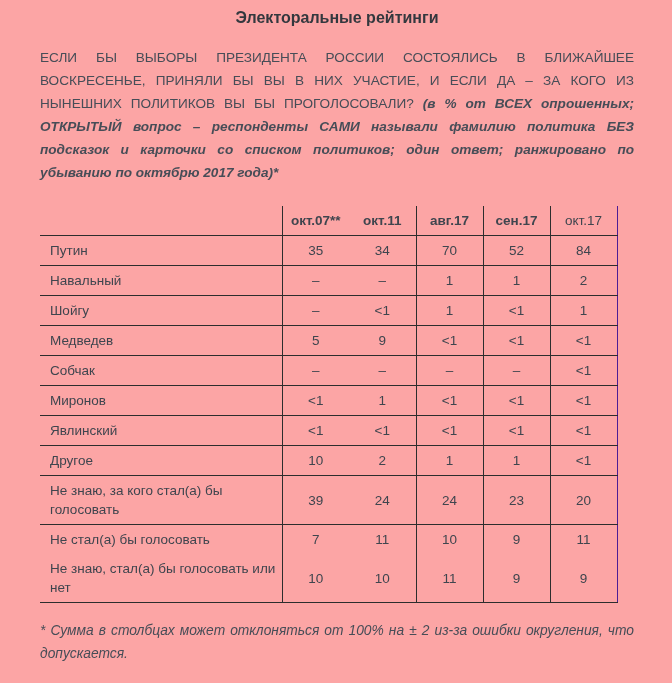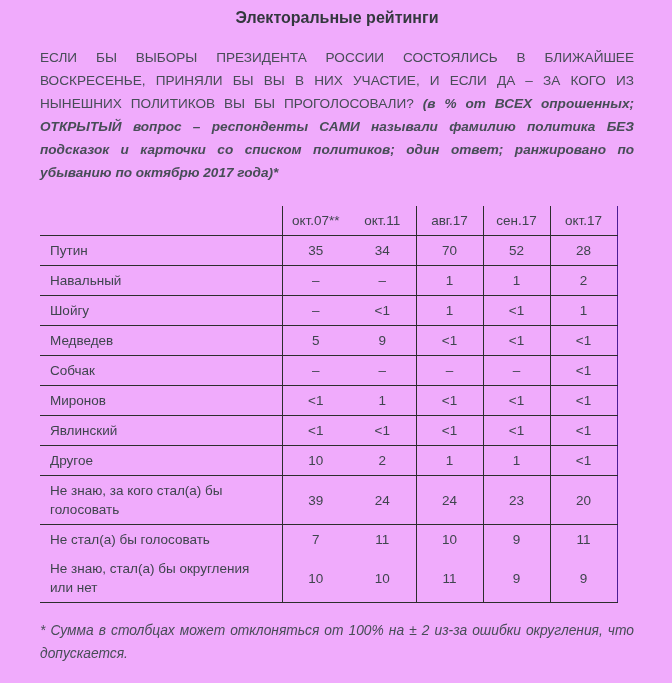--- a/index.html
+++ b/index.html
@@ -7,21 +7,21 @@
     padding: 0;
     background: #ffffff;
     font-family: "Liberation Sans", "DejaVu Sans", sans-serif;
   }
   .page {
     width: 672px;
     height: 683px;
     box-sizing: border-box;
     padding: 9px 38px 16px 40px;
     overflow: hidden;
-    background: #f0abfc;
+    background: #fca5a5;
   }
   .title {
     text-align: center;
     font-size: 16px;
     font-weight: bold;
     color: #33383e;
     margin: 0 0 19px 0;
   }
   .intro {
     font-size: 13.6px;
@@ -40,21 +40,21 @@
     width: 577px;
     font-size: 13.5px;
     color: #3f454e;
   }
   .ratings th, .ratings td {
     border-bottom: 1px solid #2d2d2d;
     padding: 5px 6px;
     vertical-align: middle;
     overflow: hidden;
   }
-  .ratings th { font-weight: normal; height: 19px; }
+  .ratings th { font-weight: bold; height: 19px; }
   .ratings tbody td { height: 18px; line-height: 19px; }
   .ratings .c {
     text-align: center;
     border-left: 1px solid #2d2d2d;
   }
   .ratings .no-left { border-left: none; }
   .ratings .last {
     border-right: 1px solid #4c1d95;
     font-weight: normal;
   }
@@ -102,21 +102,21 @@
           <th class="c last">окт.17</th>
         </tr>
     </thead>
     <tbody>
         <tr>
           <td class="label-cell">Путин</td>
           <td class="c">35</td>
           <td class="c no-left">34</td>
           <td class="c">70</td>
           <td class="c">52</td>
-          <td class="c last">28</td>
+          <td class="c last">84</td>
         </tr>
         <tr>
           <td class="label-cell">Навальный</td>
           <td class="c">–</td>
           <td class="c no-left">–</td>
           <td class="c">1</td>
           <td class="c">1</td>
           <td class="c last">2</td>
         </tr>
         <tr>
@@ -177,21 +177,21 @@
         </tr>
         <tr>
           <td class="label-cell">Не стал(а) бы голосовать</td>
           <td class="c">7</td>
           <td class="c no-left">11</td>
           <td class="c">10</td>
           <td class="c">9</td>
           <td class="c last">11</td>
         </tr>
         <tr>
-          <td class="label-cell">Не знаю, стал(а) бы округления или нет</td>
+          <td class="label-cell">Не знаю, стал(а) бы голосовать или нет</td>
           <td class="c">10</td>
           <td class="c no-left">10</td>
           <td class="c">11</td>
           <td class="c">9</td>
           <td class="c last">9</td>
         </tr>
       </tbody>
   </table>
 
   <p class="footnote">* Сумма в столбцах может отклоняться от 100% на ± 2 из-за ошибки округления, что допускается.</p>

